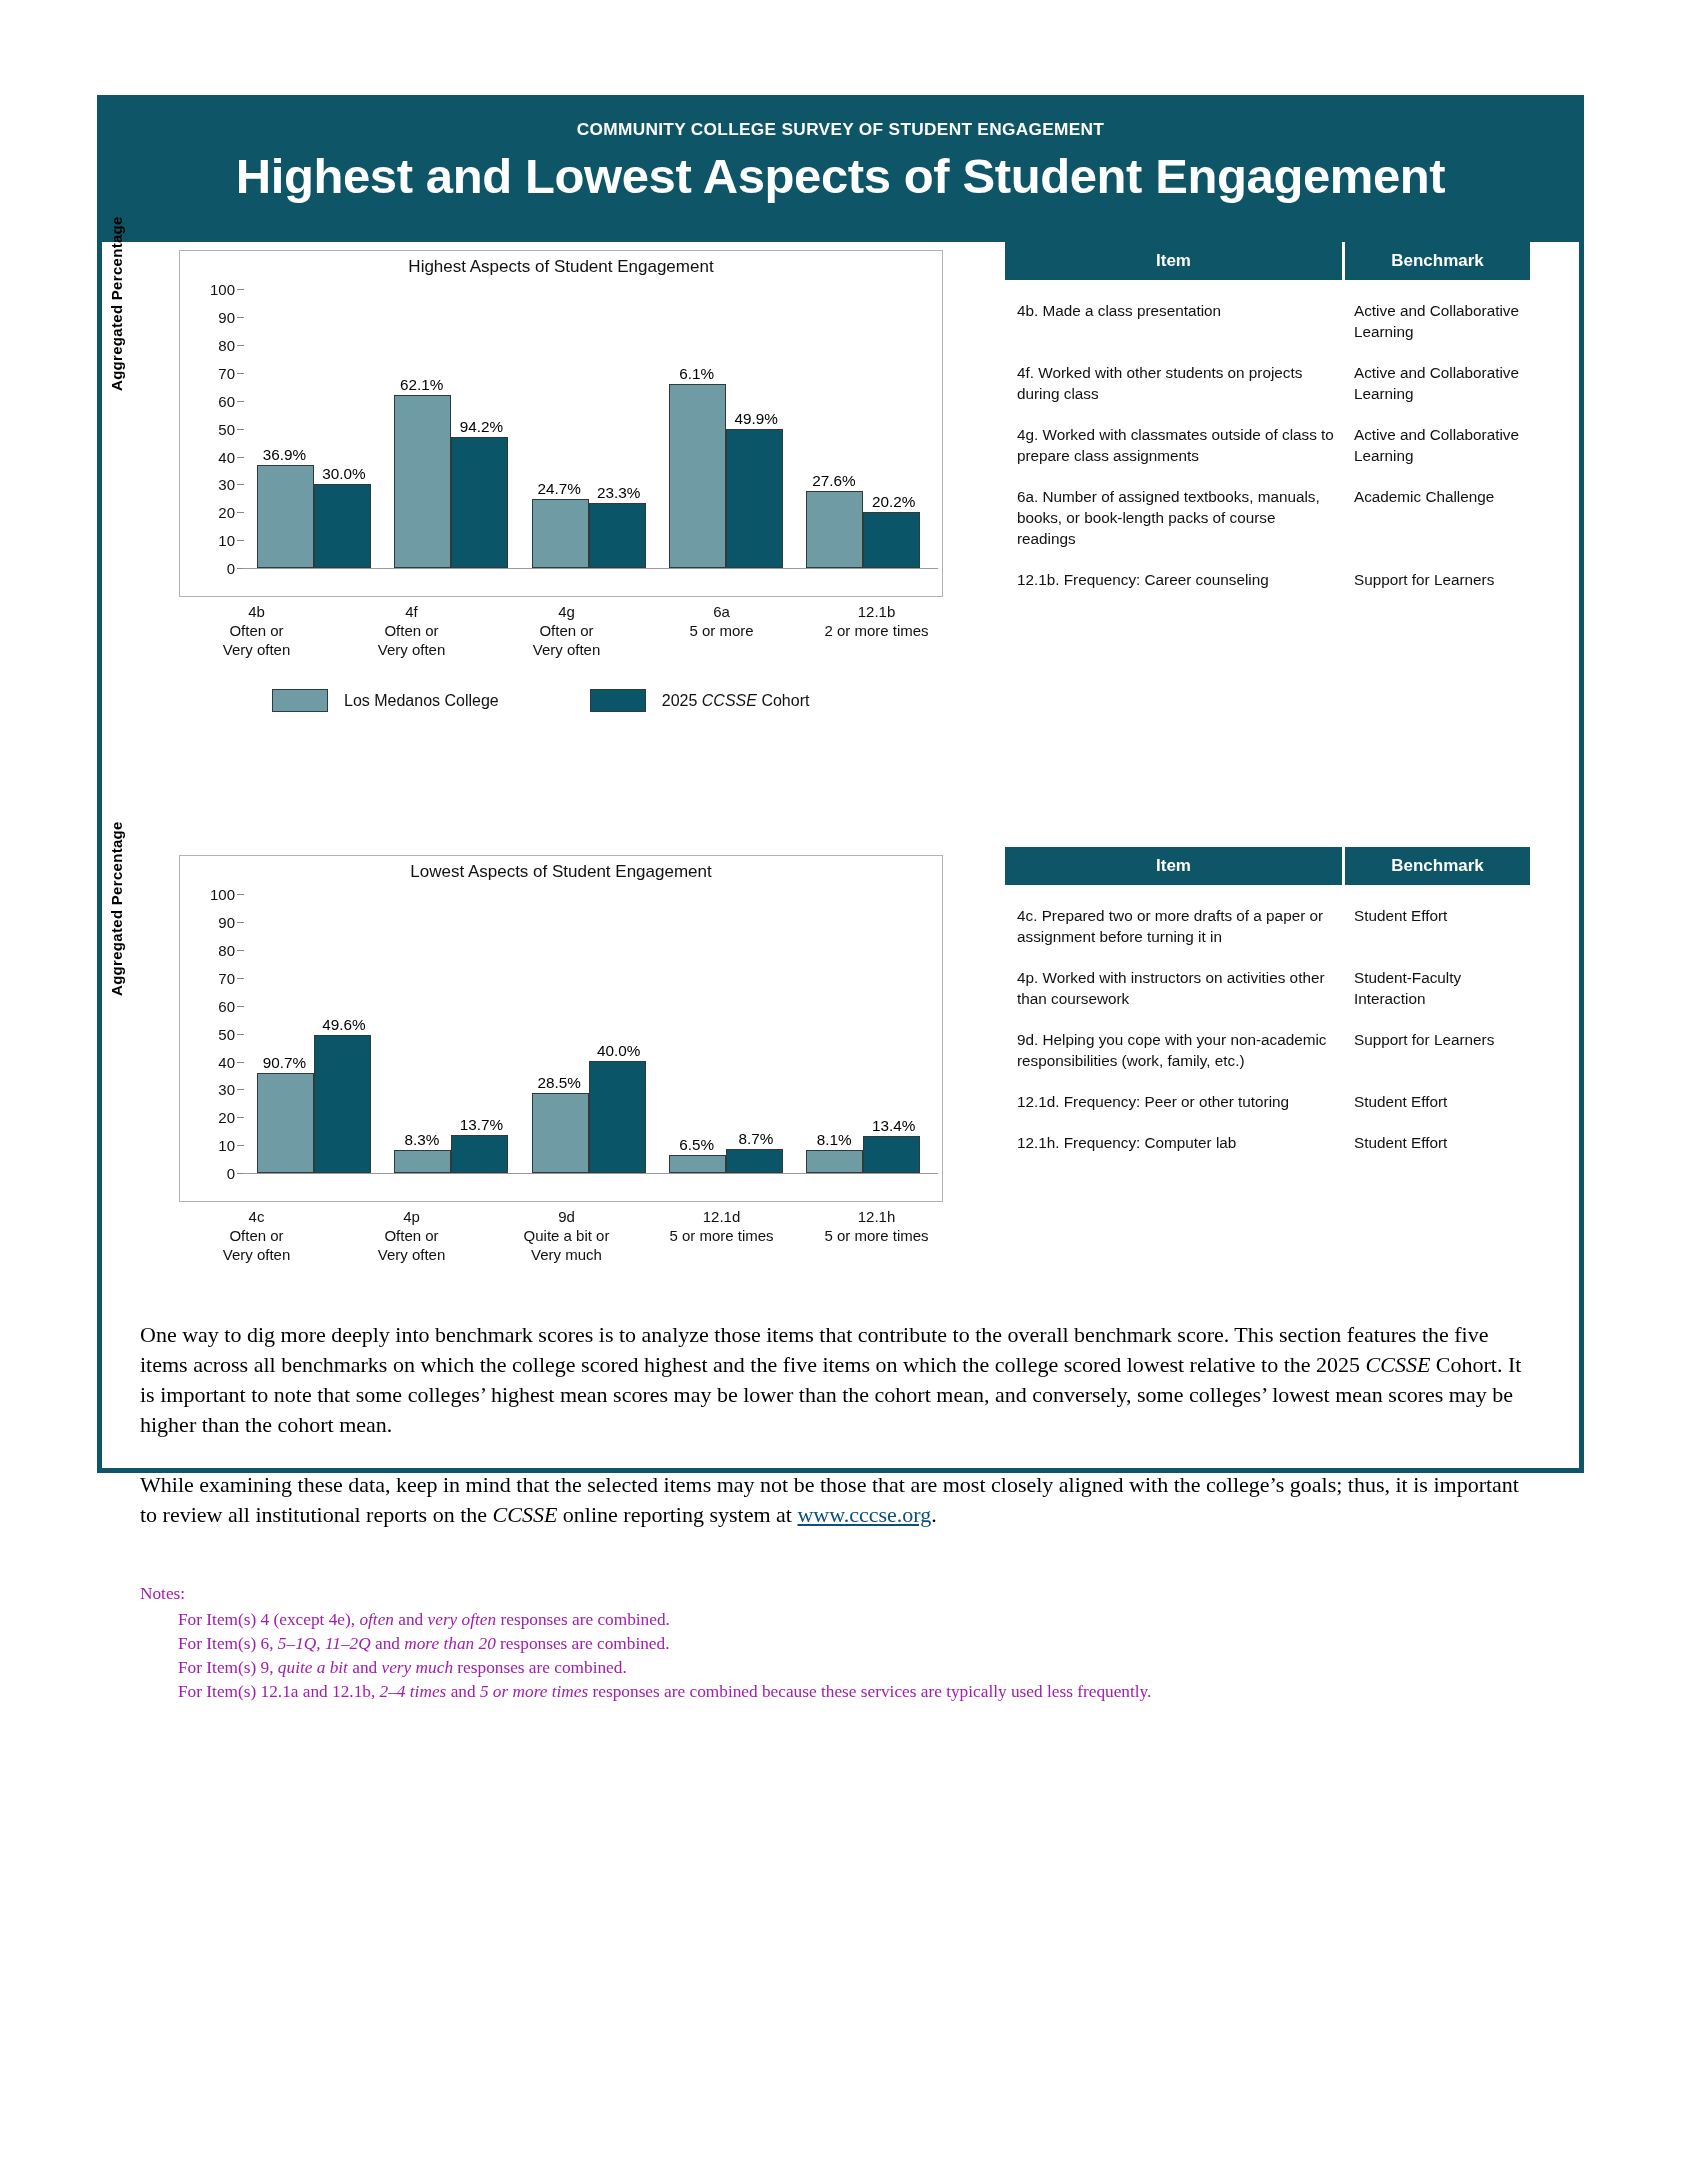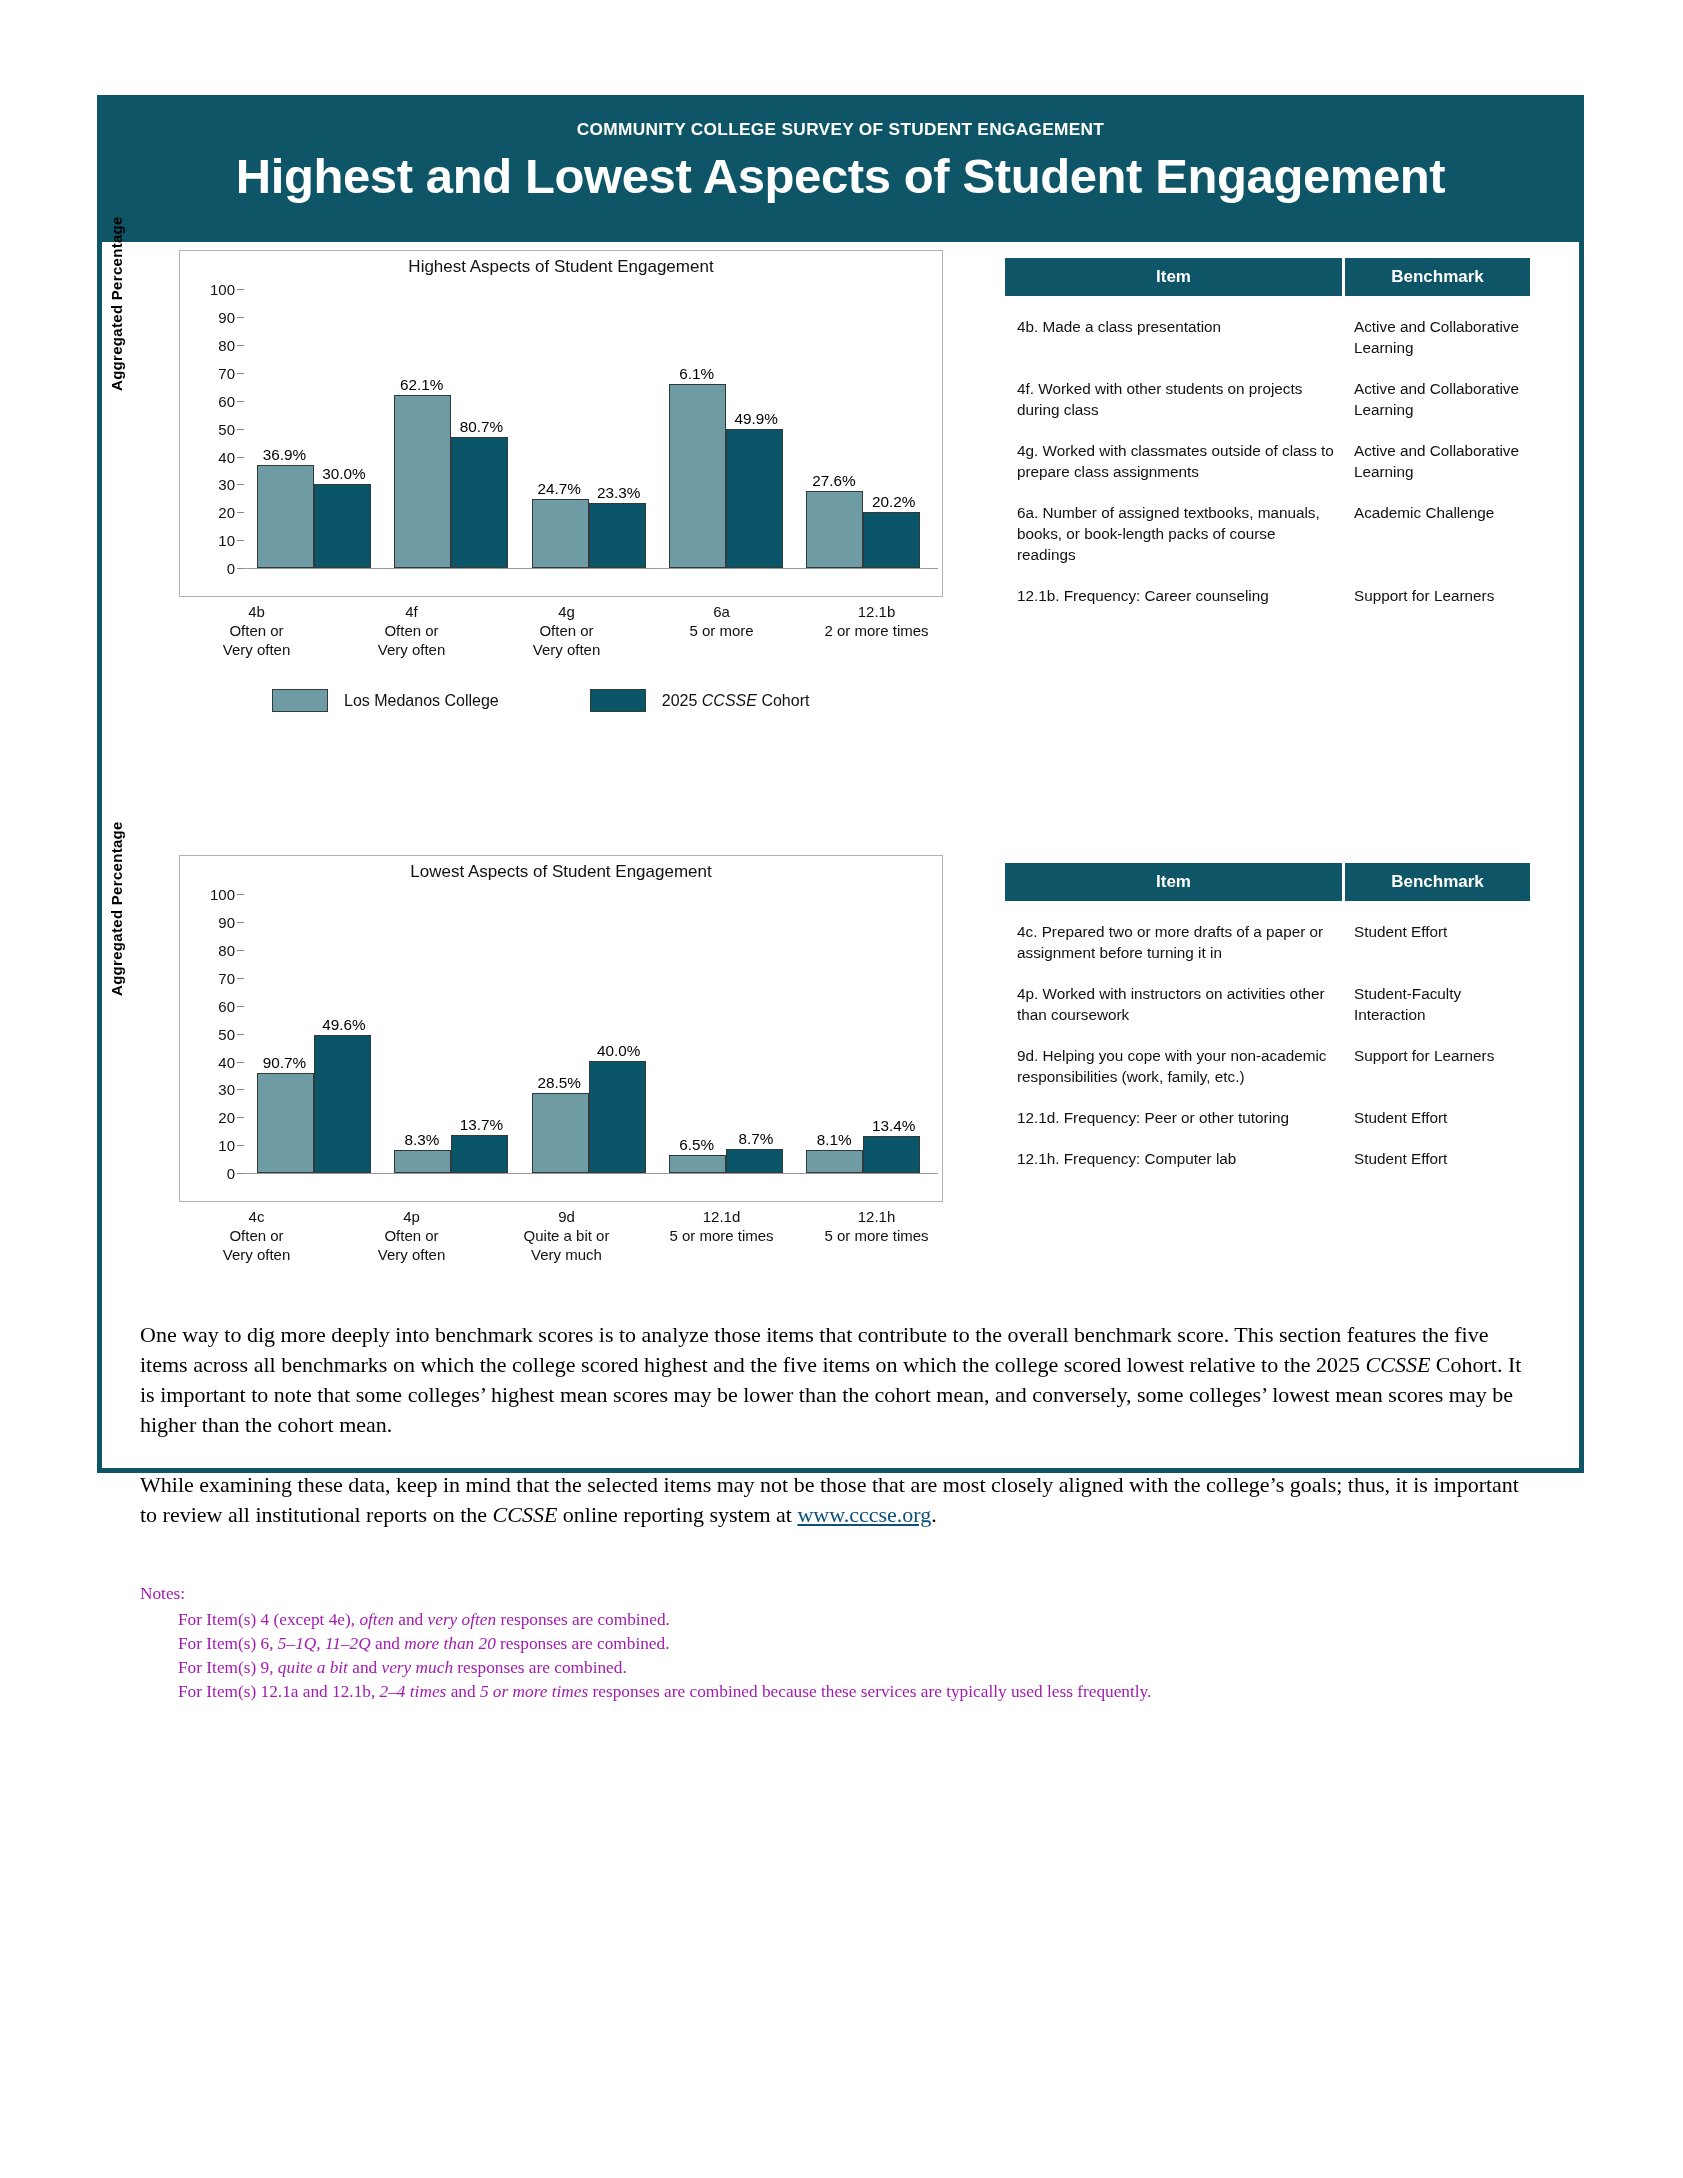--- a/index.html
+++ b/index.html
@@ -208,21 +208,21 @@
     box-sizing: border-box;
   }
   .swatch.light { background: #6f9ba5; }
   .swatch.dark  { background: #0a5568; }
   .legend .ital { font-style: italic; }
 
   
   .table {
     position: absolute;
     left: 903px;
-    top: 16px;
+    top: 0;
     width: 525px;
   }
   .thead {
     display: flex;
     background: #0d5567;
     height: 38px;
     align-items: center;
   }
   .thead .th {
     color: #ffffff;
@@ -322,21 +322,21 @@
                 </div>
                 <div class="bar dark" style="height: 84px;">
                   <span class="vlabel">30.0%</span>
                 </div>
               </div>
               <div class="group">
                 <div class="bar light" style="height: 173px;">
                   <span class="vlabel">62.1%</span>
                 </div>
                 <div class="bar dark" style="height: 131px;">
-                  <span class="vlabel">80.7%</span>
+                  <span class="vlabel">94.2%</span>
                 </div>
               </div>
               <div class="group">
                 <div class="bar light" style="height: 69px;">
                   <span class="vlabel">24.7%</span>
                 </div>
                 <div class="bar dark" style="height: 65px;">
                   <span class="vlabel">23.3%</span>
                 </div>
               </div>

